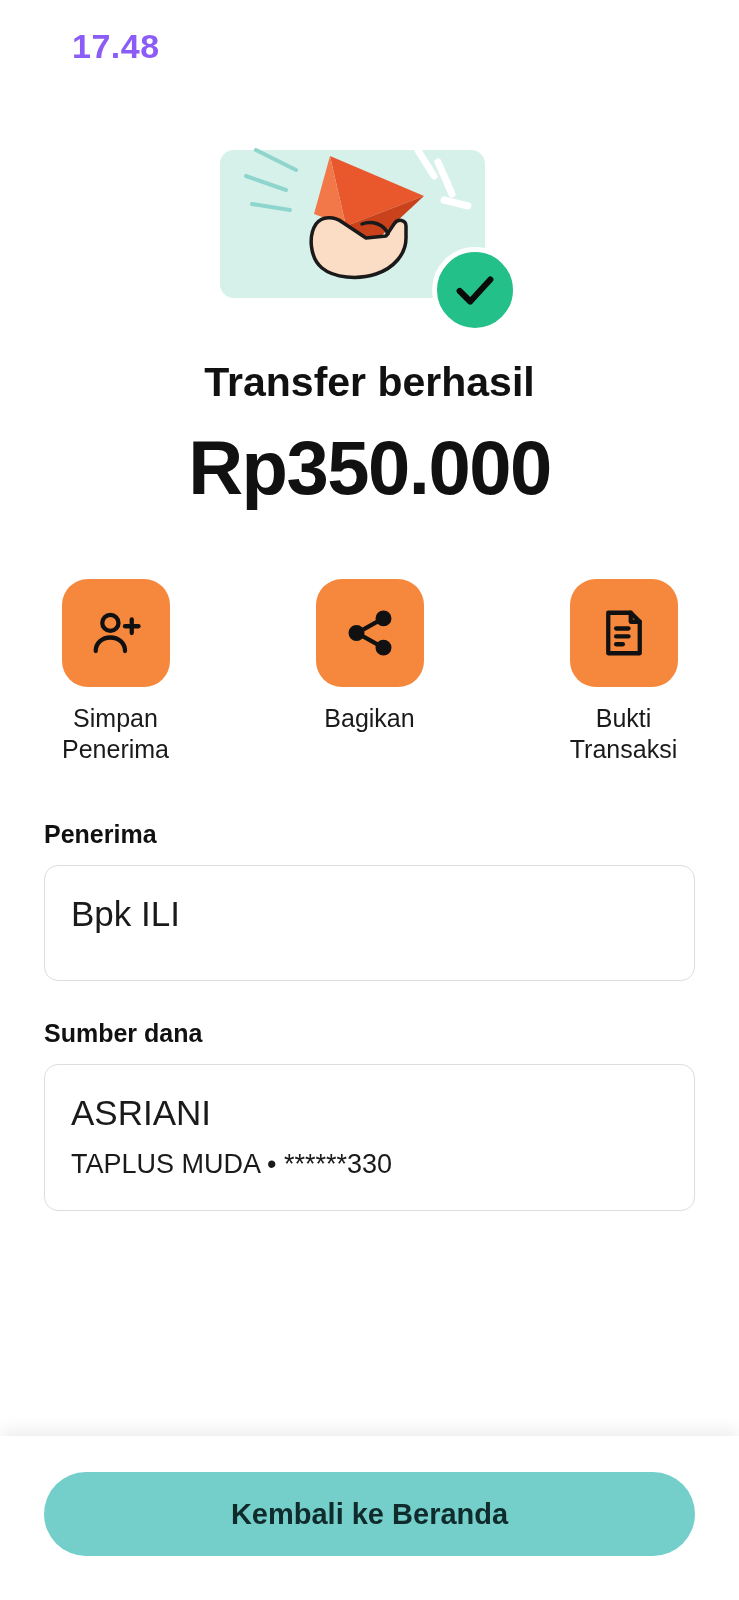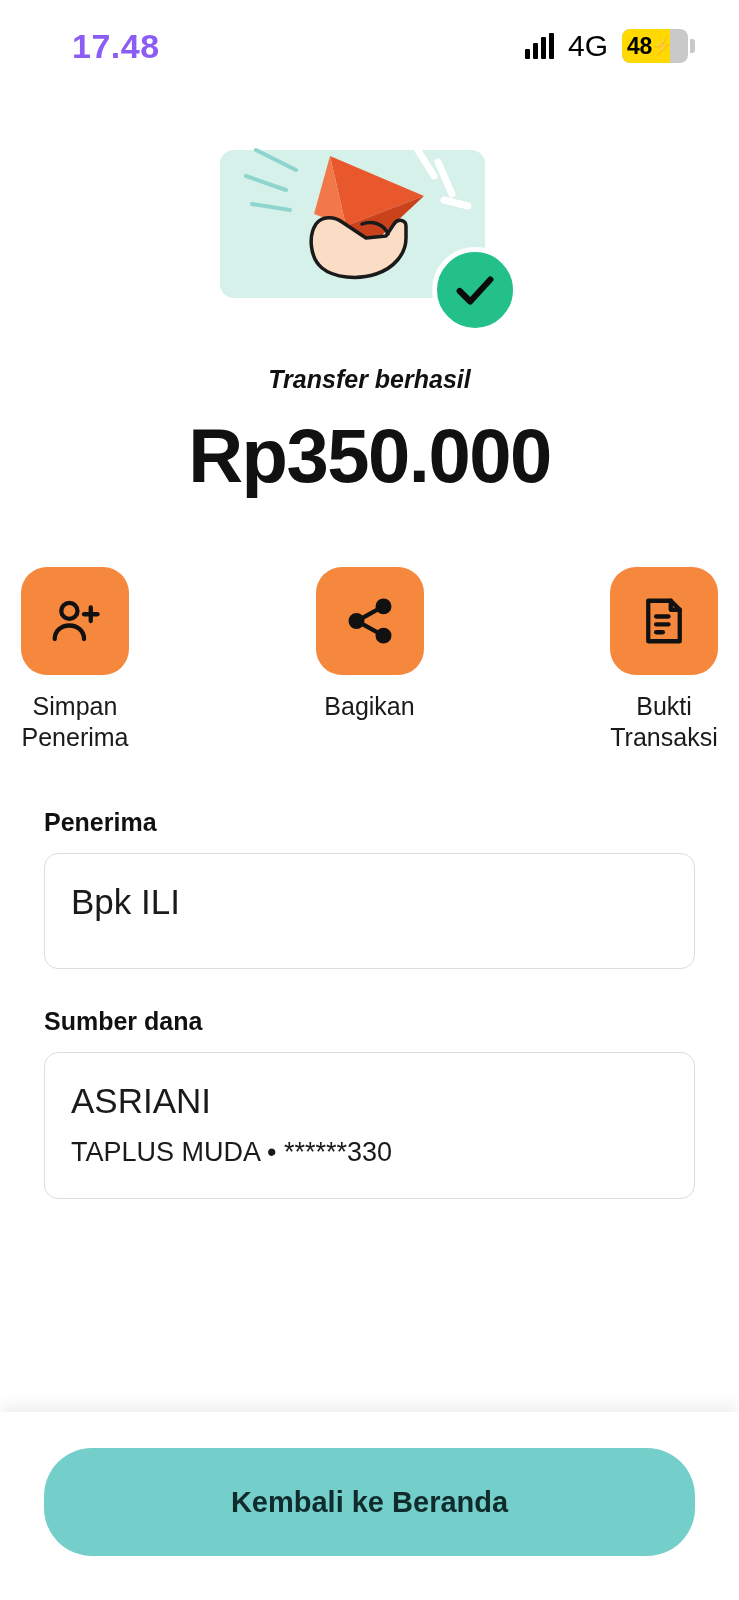--- a/index.html
+++ b/index.html
@@ -147,25 +147,24 @@
     display: flex;
     align-items: center;
     justify-content: center;
     border: 5px solid #ffffff;
   }
   .check-badge svg { width: 46px; height: 46px; }
 
   
   .headline {
     text-align: center;
-    font-size: 25px;
+    font-size: 41px;
     font-weight: bold;
     color: #111;
-    margin-top: 22px;
-    font-style: italic;
+    margin-top: 16px;
   }
   .amount {
     text-align: center;
     font-size: 76px;
     font-weight: bold;
     letter-spacing: -1.5px;
     color: #111;
     margin-top: 18px;
   }
   .meta {
@@ -173,21 +172,21 @@
     font-size: 26px;
     color: #6d6d6d;
     margin-top: 18px;
     line-height: 1.6;
   }
   .meta-line2 { display: block; }
 
   
   .actions {
     display: flex;
-    justify-content: space-between;
+    justify-content: center;
     gap: 104px;
     margin-top: 50px;
   }
   .action {
     width: 150px;
     display: flex;
     flex-direction: column;
     align-items: center;
     cursor: pointer;
   }
@@ -239,55 +238,38 @@
   
   .spacer { flex: 1 1 auto; }
   .bottom-bar {
     flex: 0 0 auto;
     padding: 36px 44px 44px 44px;
     background: #ffffff;
     box-shadow: 0 -6px 16px rgba(0,0,0,0.07);
   }
   .primary-btn {
     width: 100%;
-    height: 108px;
+    height: 84px;
     border: none;
     border-radius: 48px;
     background: #74cfca;
     color: #0f2b2b;
     font-size: 29px;
     font-weight: bold;
     font-family: "Liberation Sans", sans-serif;
     cursor: pointer;
   }
 </style>
 </head>
 <body>
 
 <div class="screen">
 
   <div class="status-bar">
     <div class="status-time">17.48</div>
-    <div class="status-right">
-      <div class="signal-bars">
-        <i></i>
-          <i></i>
-          <i></i>
-          <i></i>
-      </div>
-      <div class="net-label">4G</div>
-      <div class="battery">
-        <div class="battery-body">
-          <div class="battery-fill"></div>
-          <div class="battery-text">48</div>
-          <div class="battery-bolt">⚡</div>
-        </div>
-        <div class="battery-cap"></div>
-      </div>
-    </div>
   </div>
 
   <div class="hero">
     <div class="hero-wrap">
       <div class="hero-card"></div>
       <svg class="plane-svg" viewBox="0 0 260 200">
 
         <g stroke="#8ed6cd" stroke-width="4" stroke-linecap="round" fill="none">
           <line x1="18" y1="32" x2="58" y2="52"></line>
           <line x1="8" y1="58" x2="48" y2="72"></line>

